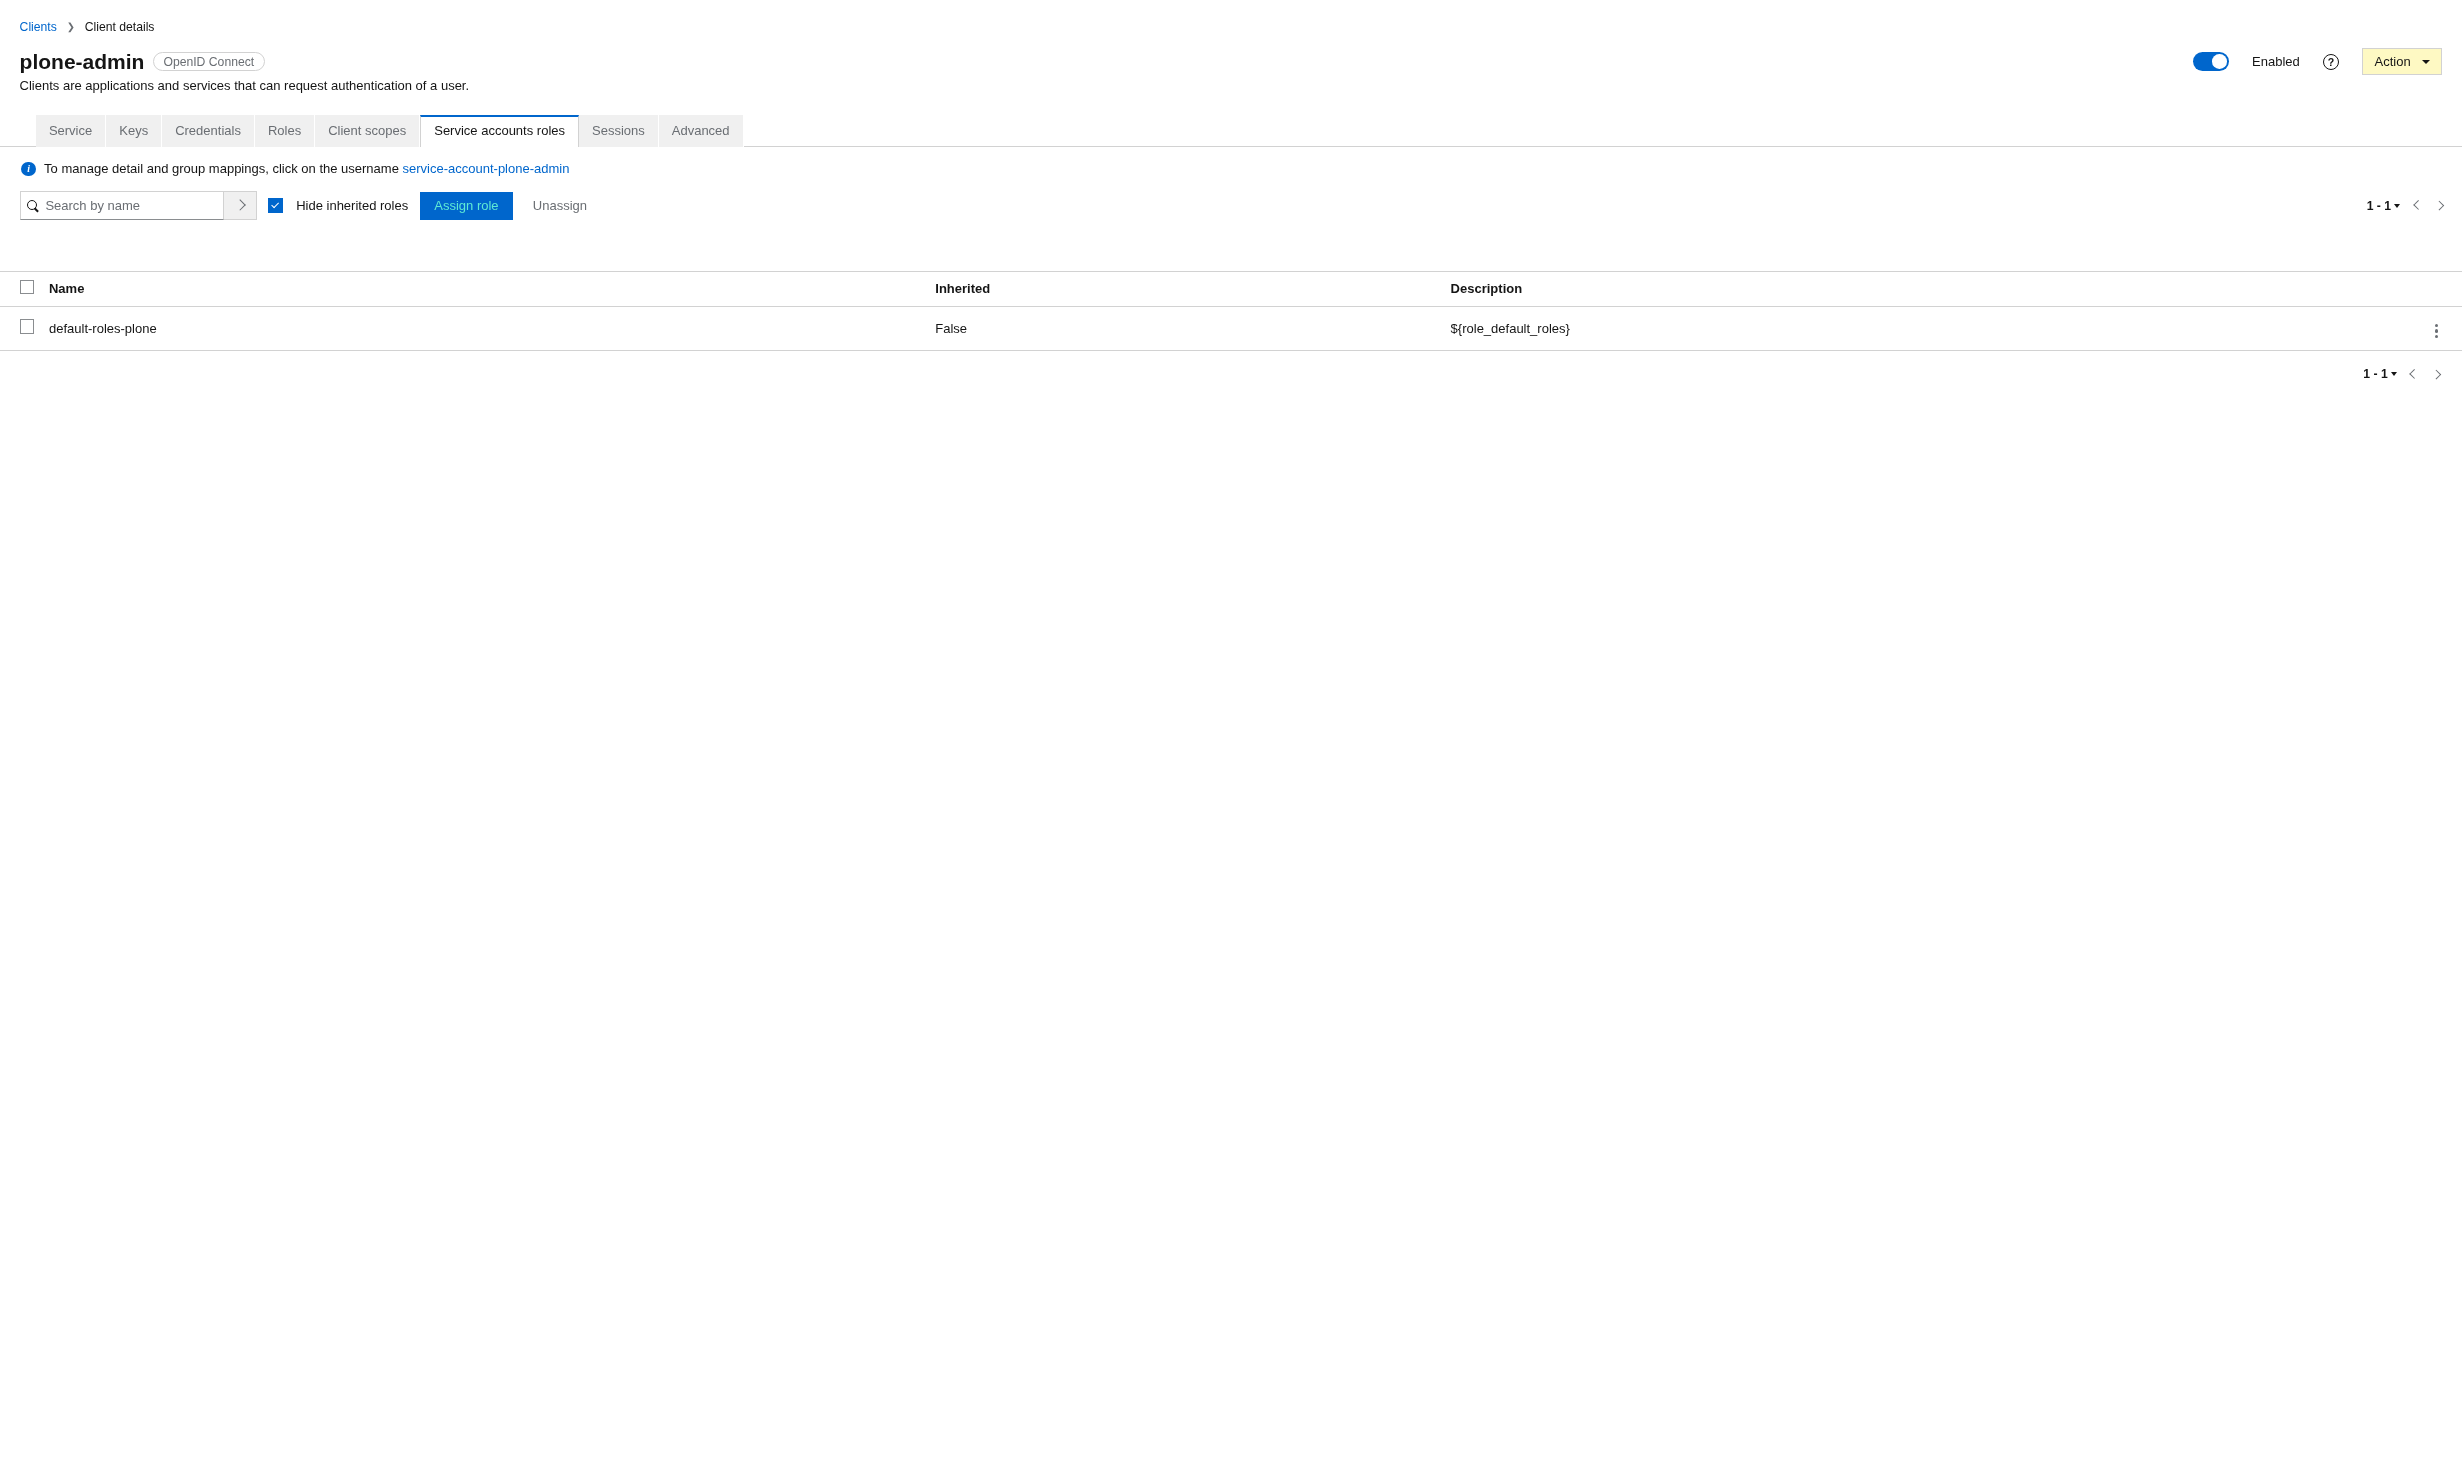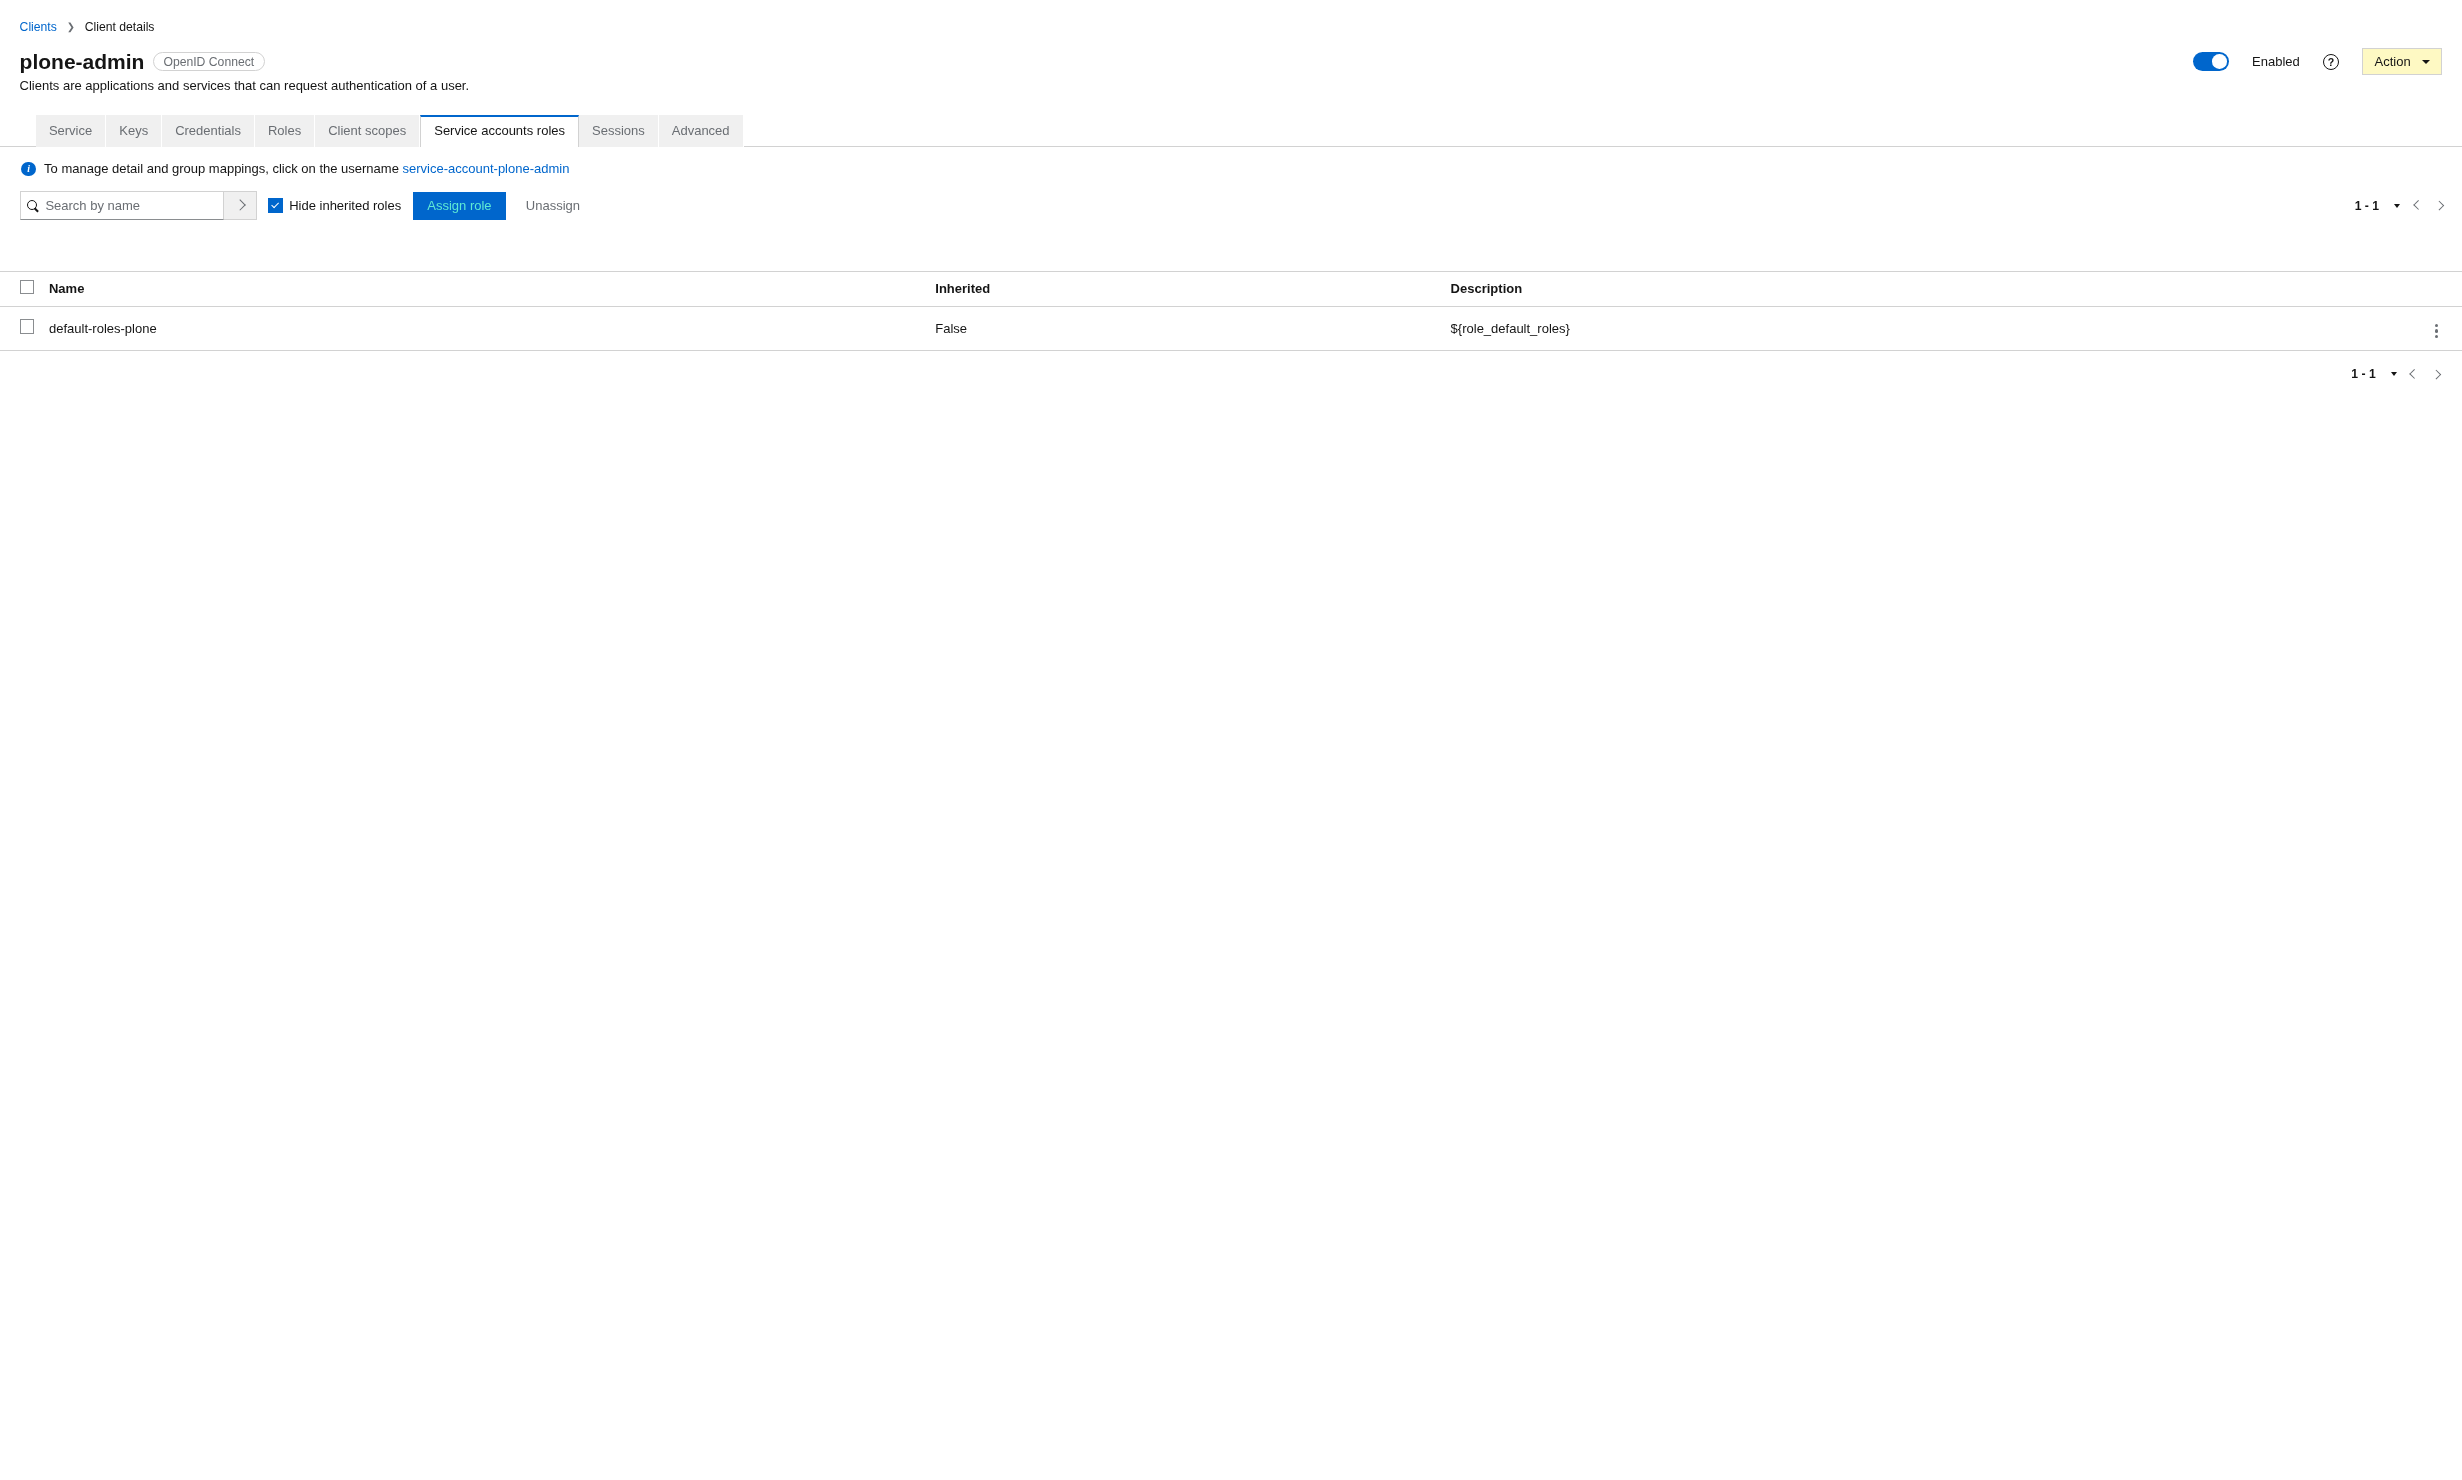--- a/index.html
+++ b/index.html
@@ -128,29 +128,29 @@
   .checkbox {
     width:14.7px; height:14.7px; background: var(--primary);
     display:inline-flex; align-items:center; justify-content:center;
     cursor:pointer; flex:0 0 auto;
   }
   .checkbox.empty { background:#fff; border:0.8px solid #8a8d90; }
   .checkmark {
     width:4.1px; height:7.3px; border-right:1.6px solid #fff;
     border-bottom:1.6px solid #fff; transform:rotate(45deg) translate(-0.8px,-0.8px);
   }
-  .chk-label { font-size:13px; }
+  .chk-label { font-size:13px;margin-left:7px; }
   .btn-primary {
     background: var(--primary); color:#5eead4; border:none;
     padding:6.5px 14.7px; font-size:13px; cursor:pointer;
   }
   .btn-disabled { color: var(--text-muted); background:none; border:none; font-size:13px; padding:6.5px 8.2px; }
   .spacer { flex:1; }
   .pager { display:flex; align-items:center; gap:14.7px; font-size:12.2px; }
-  .pager .range { display:flex; align-items:center; gap:15px; font-weight:600; }
+  .pager .range { display:flex; align-items:center; gap:3px; font-weight:600; }
   .chev { width:6.5px; height:6.5px; border-top:1.6px solid var(--text-muted); border-right:1.6px solid var(--text-muted); cursor:pointer; }
   .chev.left { transform:rotate(-135deg); }
   .chev.right { transform:rotate(45deg); }
 
   
   .tbl-wrap { margin: 0 -19.6px; }
   table { width:100%; border-collapse:collapse; font-size:13px;margin-top:36px; }
   thead th {
     text-align:left; font-weight:700; padding:8.2px 8.2px;
     border-top:0.8px solid var(--border); border-bottom:0.8px solid var(--border);

